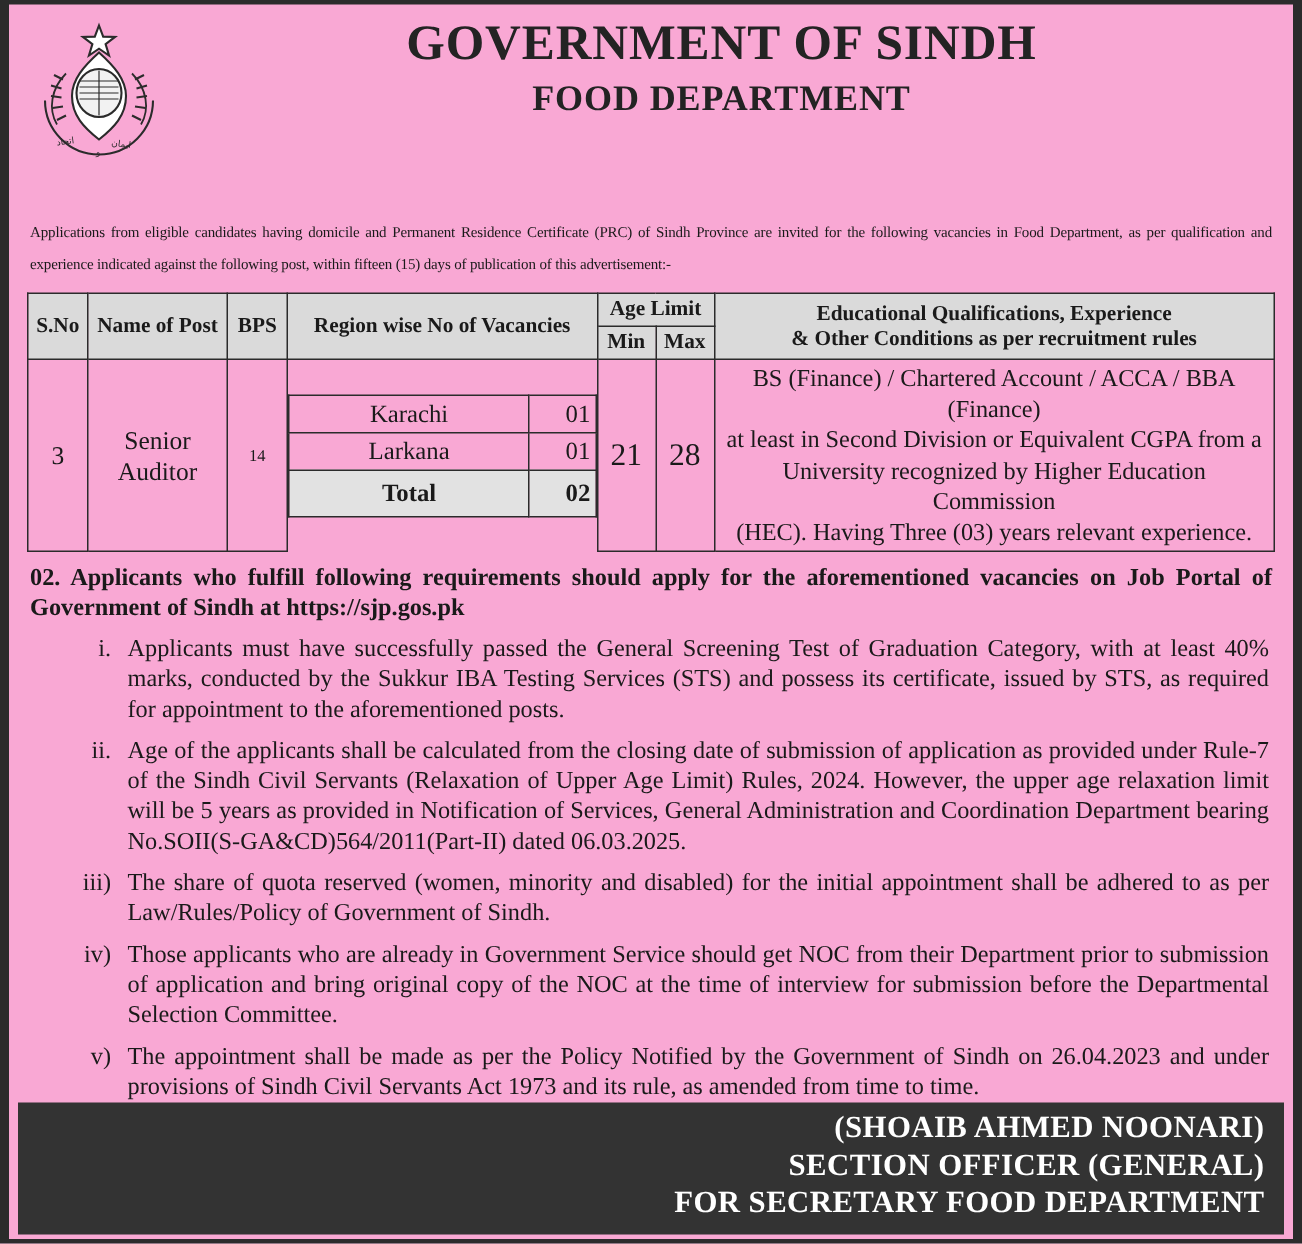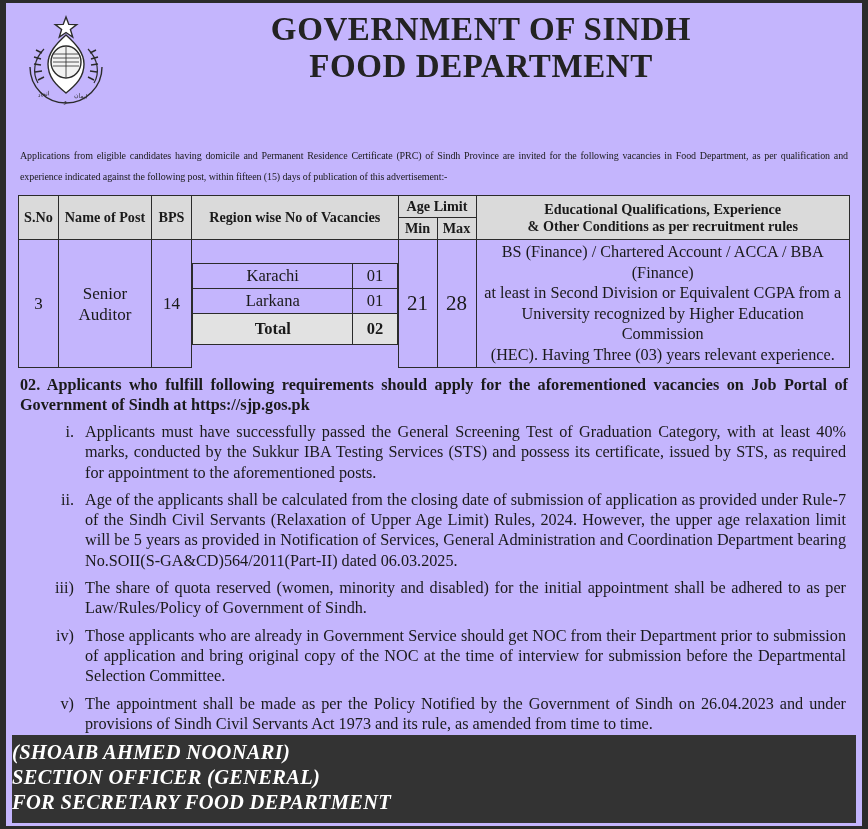--- a/index.html
+++ b/index.html
@@ -10,21 +10,21 @@
   body {
     width: 868px; height: 829px;
     font-family: "Liberation Serif", "DejaVu Serif", serif;
     color: #1a1a1a;
     overflow: hidden;
   }
 
   .page {
     position: relative;
     width: 868px; height: 829px;
-    background: #c4b5fd;
+    background: #f9a8d4;
     border-left: 6px solid #2b2b2b;
     border-right: 6px solid #2b2b2b;
     border-top: 3px solid #2b2b2b;
     border-bottom: 3px solid #2b2b2b;
     padding: 0 6px;
   }
 
   
   .header {
     position: relative;
@@ -45,21 +45,21 @@
   .title-line1 {
     font-size: 33px;
     font-weight: bold;
     letter-spacing: 0.6px;
     line-height: 37px;
     padding-top: 8px;
     color: #232323;
     white-space: nowrap;
   }
   .title-line2 {
-    font-size: 33px;
+    font-size: 24px;
     font-weight: bold;
     letter-spacing: 0.6px;
     line-height: 37px;
     color: #232323;
     white-space: nowrap;
   }
   .banner-wrap {
     margin-top: 6px;
     display: flex;
     justify-content: center;
@@ -113,31 +113,31 @@
     width: 100%;
     border-collapse: collapse;
   }
   .inner-tbl td {
     border: 1px solid #2b2b2b;
     font-size: 16.5px;
     padding: 2px 4px;
     text-align: center;
   }
   .inner-tbl td.lbl { width: 170px; }
-  .inner-tbl td.qty { width: 46px; }
+  .inner-tbl td.qty { width: 46px; text-align: right; }
   .inner-tbl tr.total td {
     background: #e2e2e2;
     font-weight: bold;
     padding-top: 5px;
     padding-bottom: 5px;
   }
   td.nopad { padding: 0 !important; border: 0 !important; }
 
   .postname { font-size: 17px; line-height: 21px; }
-  .bps-val  { font-size: 17px; margin-top: 40px; }
+  .bps-val  { font-size: 11px; margin-top: 40px; }
   .sno-val  { font-size: 17px; }
   .age-val  { font-size: 21px; }
   .qual {
     text-align: justify;
     font-size: 16.2px;
     line-height: 20.5px;
     padding: 2px 6px 2px 6px !important;
   }
   .qual div:last-child { text-align: center; }
 
@@ -172,23 +172,22 @@
     font-size: 16.2px;
   }
   ol.rlist li:last-child { text-align: left; }
 
   
   .footer {
     position: absolute;
     left: 6px; right: 6px; bottom: 3px;
     background: #333333;
     color: #ffffff;
-    text-align: left;
+    text-align: right;
     padding: 5px 13px 8px 0;
-    font-style: italic;
   }
   .footer div {
     font-size: 20.5px;
     font-weight: bold;
     line-height: 25px;
     letter-spacing: 0.3px;
   }
 </style>
 </head>
 <body>

